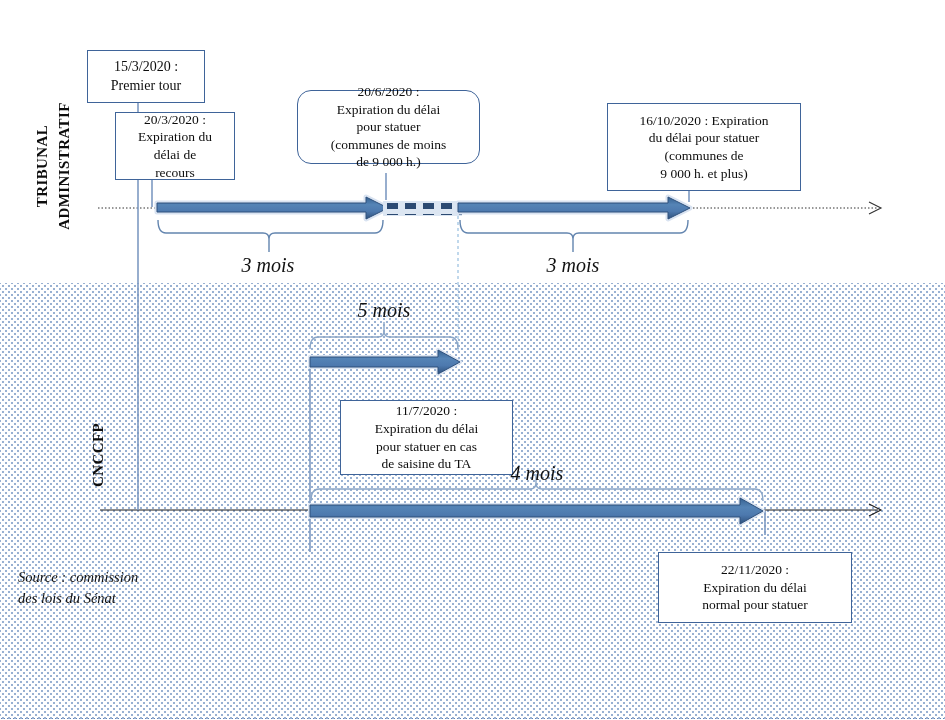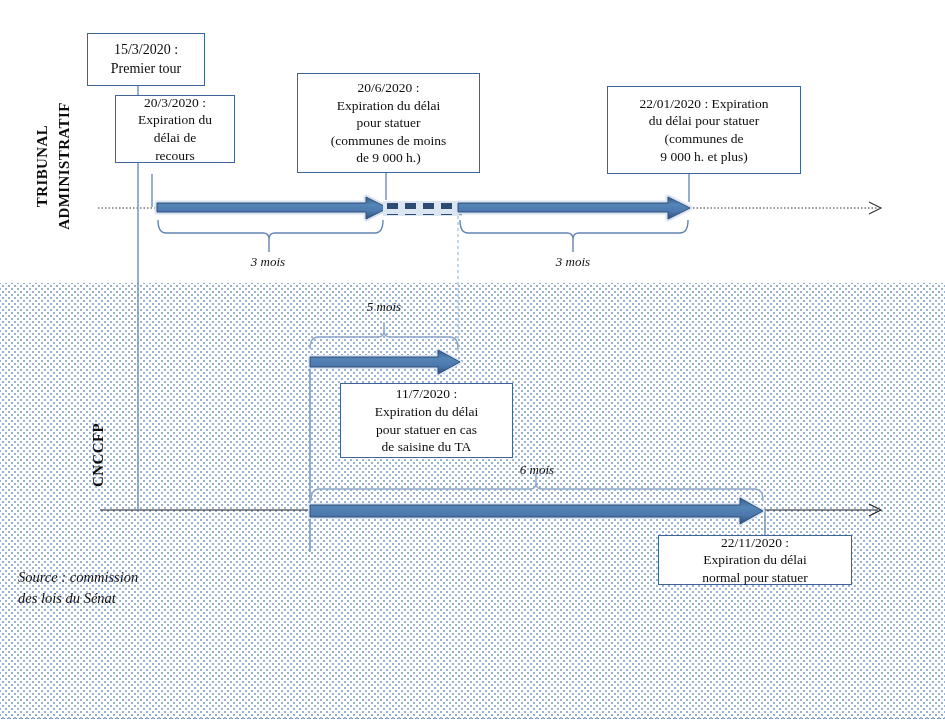--- a/index.html
+++ b/index.html
@@ -23,33 +23,33 @@
     background-size:3px 3px;
   }
   svg.layer{position:absolute;left:0;top:0;z-index:2;}
   
   .evt{
     position:absolute;z-index:3;background:#ffffff;
     border:1.4px solid #3f6499;
     display:flex;align-items:center;justify-content:center;
     text-align:center;white-space:pre-line;
     font-size:13.5px;line-height:1.3;color:#0d0d0d;
-    box-sizing:border-box;padding:2px 4px;
+    box-sizing:border-box;padding:2px 4px;margin-top:17px;
   }
   #evt-premier-tour   {left:87px; top:33px;  width:118px;height:53px;font-size:14px;}
   #evt-recours        {left:115px;top:95px;  width:120px;height:68px;}
-  #evt-moins-9000     {left:297px;top:73px;  width:183px;height:100px;}
+  #evt-moins-9000     {left:297px;top:73px;  width:183px;height:74px;border-radius:14px;}
   #evt-9000-plus      {left:607px;top:86px;  width:194px;height:88px;}
   #evt-saisine-ta     {left:340px;top:383px; width:173px;height:75px;}
   #evt-depot          {left:202px;top:552px; width:195px;height:54px;}
-  #evt-normal         {left:658px;top:535px; width:194px;height:50px;}
+  #evt-normal         {left:658px;top:535px; width:194px;height:71px;}
   
   .mois{
     position:absolute;z-index:3;width:90px;text-align:center;
-    font-style:italic;font-size:13px;color:#111;
+    font-style:italic;font-size:20px;color:#111;
   }
   #mois-ta1 {left:223px;top:254px;}
   #mois-ta2 {left:528px;top:254px;}
   #mois-2   {left:339px;top:299px;}
   #mois-6   {left:492px;top:462px;}
   
   .track-label{
     position:absolute;z-index:3;display:flex;align-items:center;justify-content:center;
     transform:rotate(-90deg);font-weight:bold;color:#0d0d0d;
     text-align:center;white-space:pre-line;font-size:15px;line-height:1.45;
@@ -139,33 +139,33 @@
 Premier tour</div>
   <div class="evt" id="evt-recours">20/3/2020 :
 Expiration du
 délai de
 recours</div>
   <div class="evt" id="evt-moins-9000">20/6/2020 :
 Expiration du délai
 pour statuer
 (communes de moins
 de 9 000 h.)</div>
-  <div class="evt" id="evt-9000-plus">22/01/2020 : Expiration
+  <div class="evt" id="evt-9000-plus">16/10/2020 : Expiration
 du délai pour statuer
 (communes de
 9 000 h. et plus)</div>
   <div class="evt" id="evt-saisine-ta">11/7/2020 :
 Expiration du délai
 pour statuer en cas
 de saisine du TA</div>
   <div class="evt" id="evt-normal">22/11/2020 :
 Expiration du délai
 normal pour statuer</div>
 
   <div class="mois" id="mois-ta1">3 mois</div>
   <div class="mois" id="mois-ta2">3 mois</div>
   <div class="mois" id="mois-2">5 mois</div>
-  <div class="mois" id="mois-6">6 mois</div>
+  <div class="mois" id="mois-6">4 mois</div>
 
   <div class="source-note">Source : commission
 des lois  du Sénat</div>
 
 </div>
 
 </body></html>

